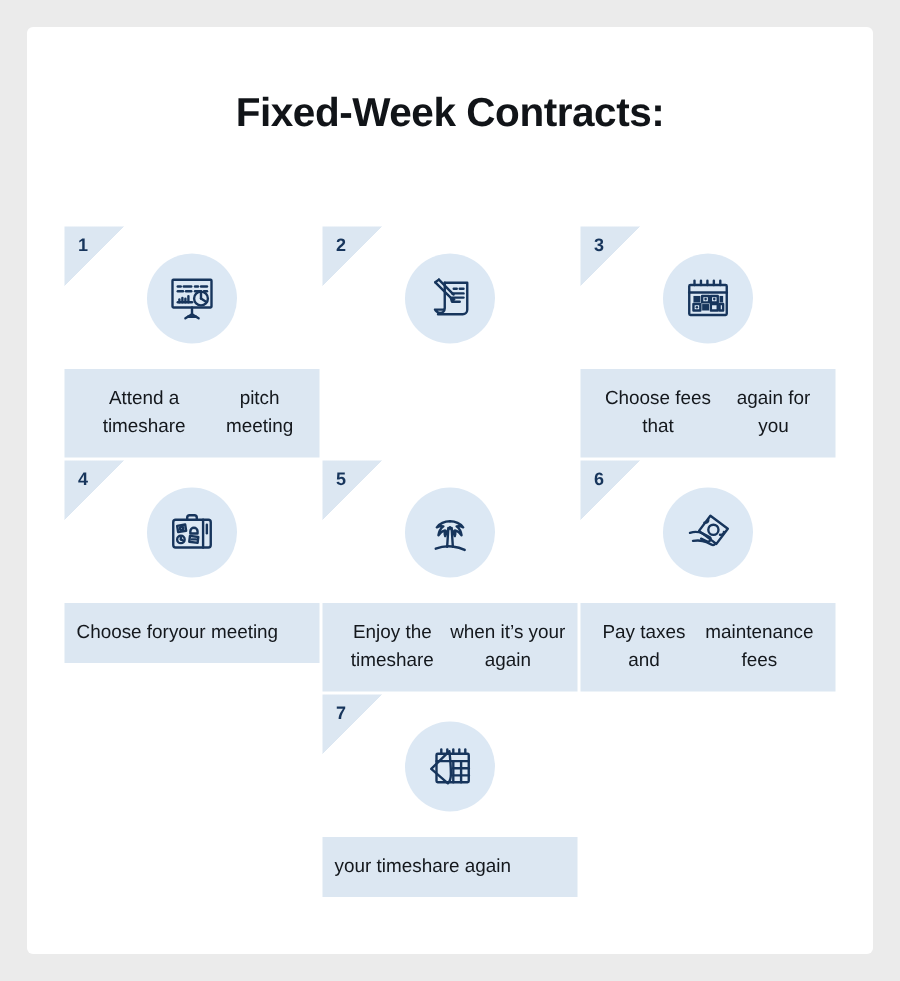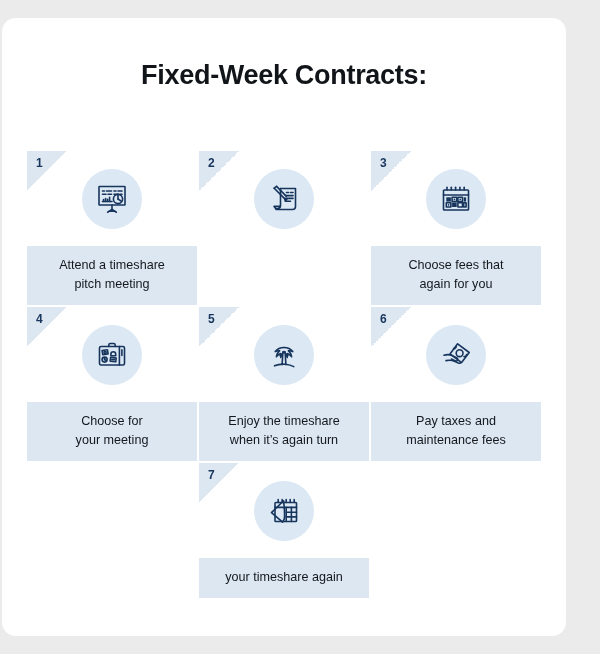--- a/index.html
+++ b/index.html
@@ -4,24 +4,24 @@
 <style>
   html,body{margin:0;padding:0;}
   body{
     width:600px;height:654px;
     background:#ebebeb;
     font-family:"Liberation Sans", sans-serif;
     overflow:hidden;
   }
   #frame{
     position:absolute;
-    left:2px;top:18px;
+    left:18px;top:18px;
     width:564px;height:618px;
     background:#ffffff;
-    border-radius:14px;
+    border-radius:4px;
   }
   #title{
     position:absolute;
     left:0;top:40px;width:564px;
     text-align:center;
     color:#111418;
     font-size:27px;
     font-weight:700;
     line-height:34px;
     letter-spacing:-0.3px;
@@ -81,21 +81,21 @@
   .caption{
     background:#dce7f2;
     color:#14181d;
     font-size:12.6px;
     line-height:19px;
     text-align:center;
     padding:10px 8px 11px 8px;
     min-height:40px;
     box-sizing:border-box;
     display:flex;
-    flex-direction:column;
+    flex-direction:row;
     align-items:center;
   }
   .caption span{display:block;}
 </style>
 </head>
 <body>
 
 <div id="frame">
 
   <div id="title">
@@ -237,21 +237,21 @@
               <path d="M20 12.5 C16.6 12.5 13.2 14 11.2 16.6 C12.6 15.9 14.2 15.6 15.6 15.9 C13.8 17.2 12.6 19.4 12.3 21.8 C13.4 20.2 15 19 16.7 18.6 C16.4 19.9 16.4 21.2 16.8 22.4 C17.4 20.2 18.5 18 20 16.6"></path>
               <path d="M20 12.5 C23.4 12.5 26.8 14 28.8 16.6 C27.4 15.9 25.8 15.6 24.4 15.9 C26.2 17.2 27.4 19.4 27.7 21.8 C26.6 20.2 25 19 23.3 18.6 C23.6 19.9 23.6 21.2 23.2 22.4 C22.6 20.2 21.5 18 20 16.6"></path>
               <line x1="18.9" y1="16.9" x2="18.1" y2="29.6"></line>
               <line x1="21.1" y1="16.9" x2="21.9" y2="29.6"></line>
               <path d="M10.5 30.8 C14 29.4 18 28.9 21.5 29.3 C25 29.7 28 30.7 29.8 31.6"></path>
             </svg>
           </div>
         </div>
         <div class="caption">
           <span>Enjoy the timeshare</span>
-          <span>when it’s again turn</span>
+          <span>when it’s your again</span>
         </div>
       </div>
 
       <div class="card">
         <div class="icon-area">
           <div class="corner"></div>
           <div class="num">6</div>
           <div class="circle">
             <svg width="40" height="40" viewBox="0 0 40 40" fill="none" stroke="#17355c" stroke-width="1.6" stroke-linecap="round" stroke-linejoin="round">
               <path d="M21.6 8.8 L33.2 17.5 L25.6 27.6 L14 18.9 Z"></path>

